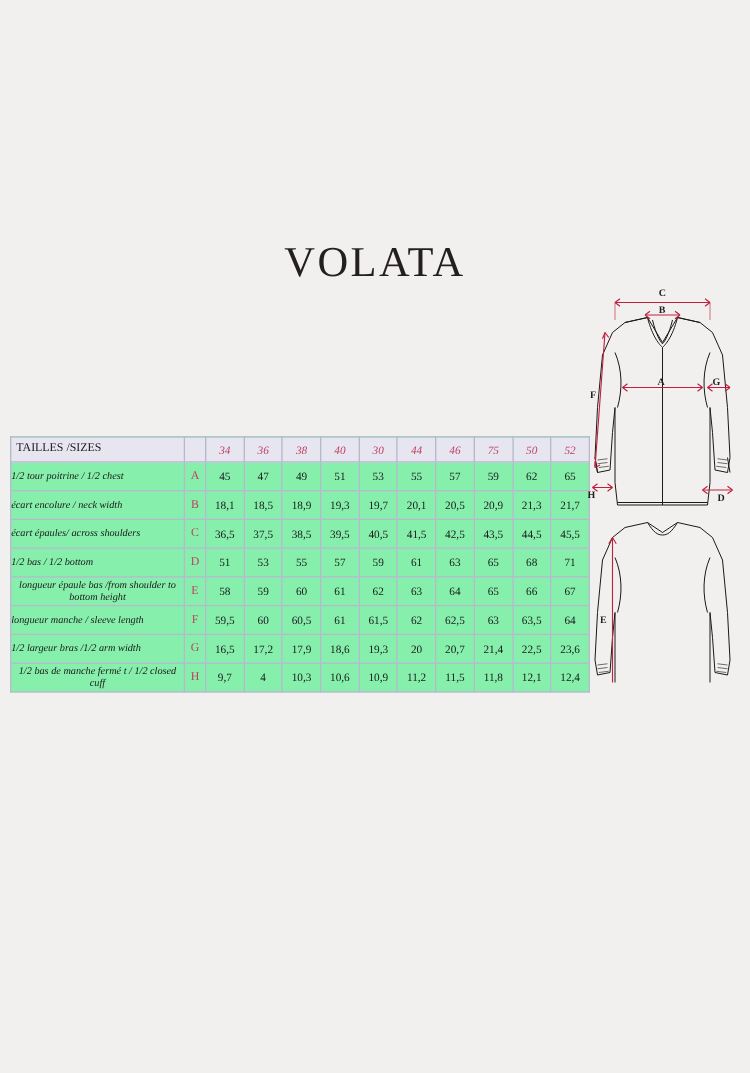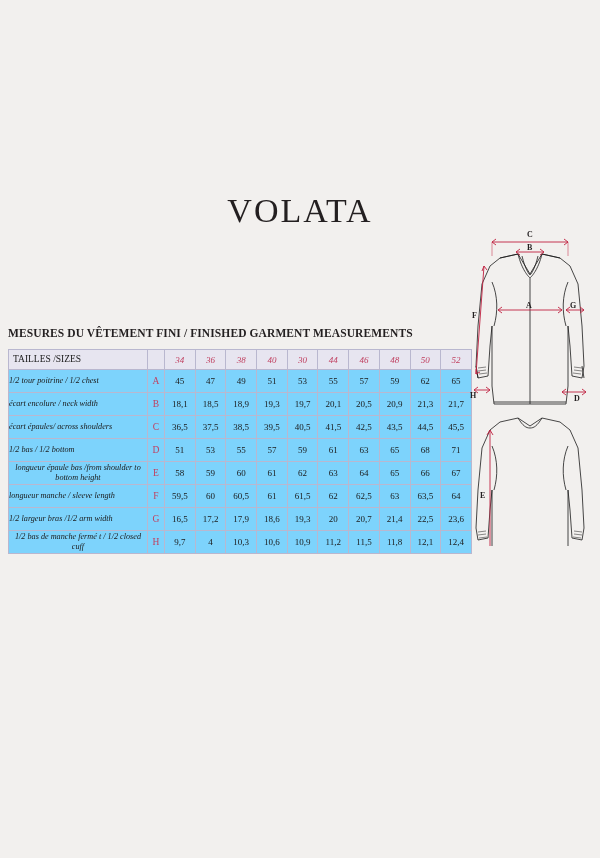--- a/index.html
+++ b/index.html
@@ -41,21 +41,21 @@
     font-weight: 600;
     color: #231f20;
     letter-spacing: 0.1px;
   }
   table.sizes {
     position: absolute;
     top: 349px;
     left: 8px;
     border-collapse: collapse;
     width: 464px;
-    background: #7dd3fc;
+    background: #86efac;
     font-family: "Liberation Serif", serif;
   }
   table.sizes td, table.sizes th {
     border: 1px solid #b9b7cf;
     padding: 0;
     vertical-align: middle;
   }
   .c-label {
     width: 134px;
     font-size: 8.2px;
@@ -108,35 +108,34 @@
   }
   .drawing svg { display: block; }
 </style>
 </head>
 <body>
 
 <div class="page">
 
   <div class="title">VOLATA</div>
 
-  <div class="table-heading">MESURES DU VÊTEMENT FINI / FINISHED GARMENT MEASUREMENTS</div>
 
   <table class="sizes">
     <tbody>
       <tr class="head">
         <td class="c-label">TAILLES /SIZES</td>
         <td class="c-letter"></td>
         <td class="c-size">34</td>
         <td class="c-size">36</td>
         <td class="c-size">38</td>
         <td class="c-size">40</td>
         <td class="c-size">30</td>
         <td class="c-size">44</td>
         <td class="c-size">46</td>
-        <td class="c-size">48</td>
+        <td class="c-size">75</td>
         <td class="c-size">50</td>
         <td class="c-size">52</td>
       </tr>
 
       <tr>
         <td class="c-label">1/2 tour poitrine / 1/2 chest</td>
         <td class="c-letter">A</td>
         <td class="c-val">45</td>
         <td class="c-val">47</td>
         <td class="c-val">49</td>

